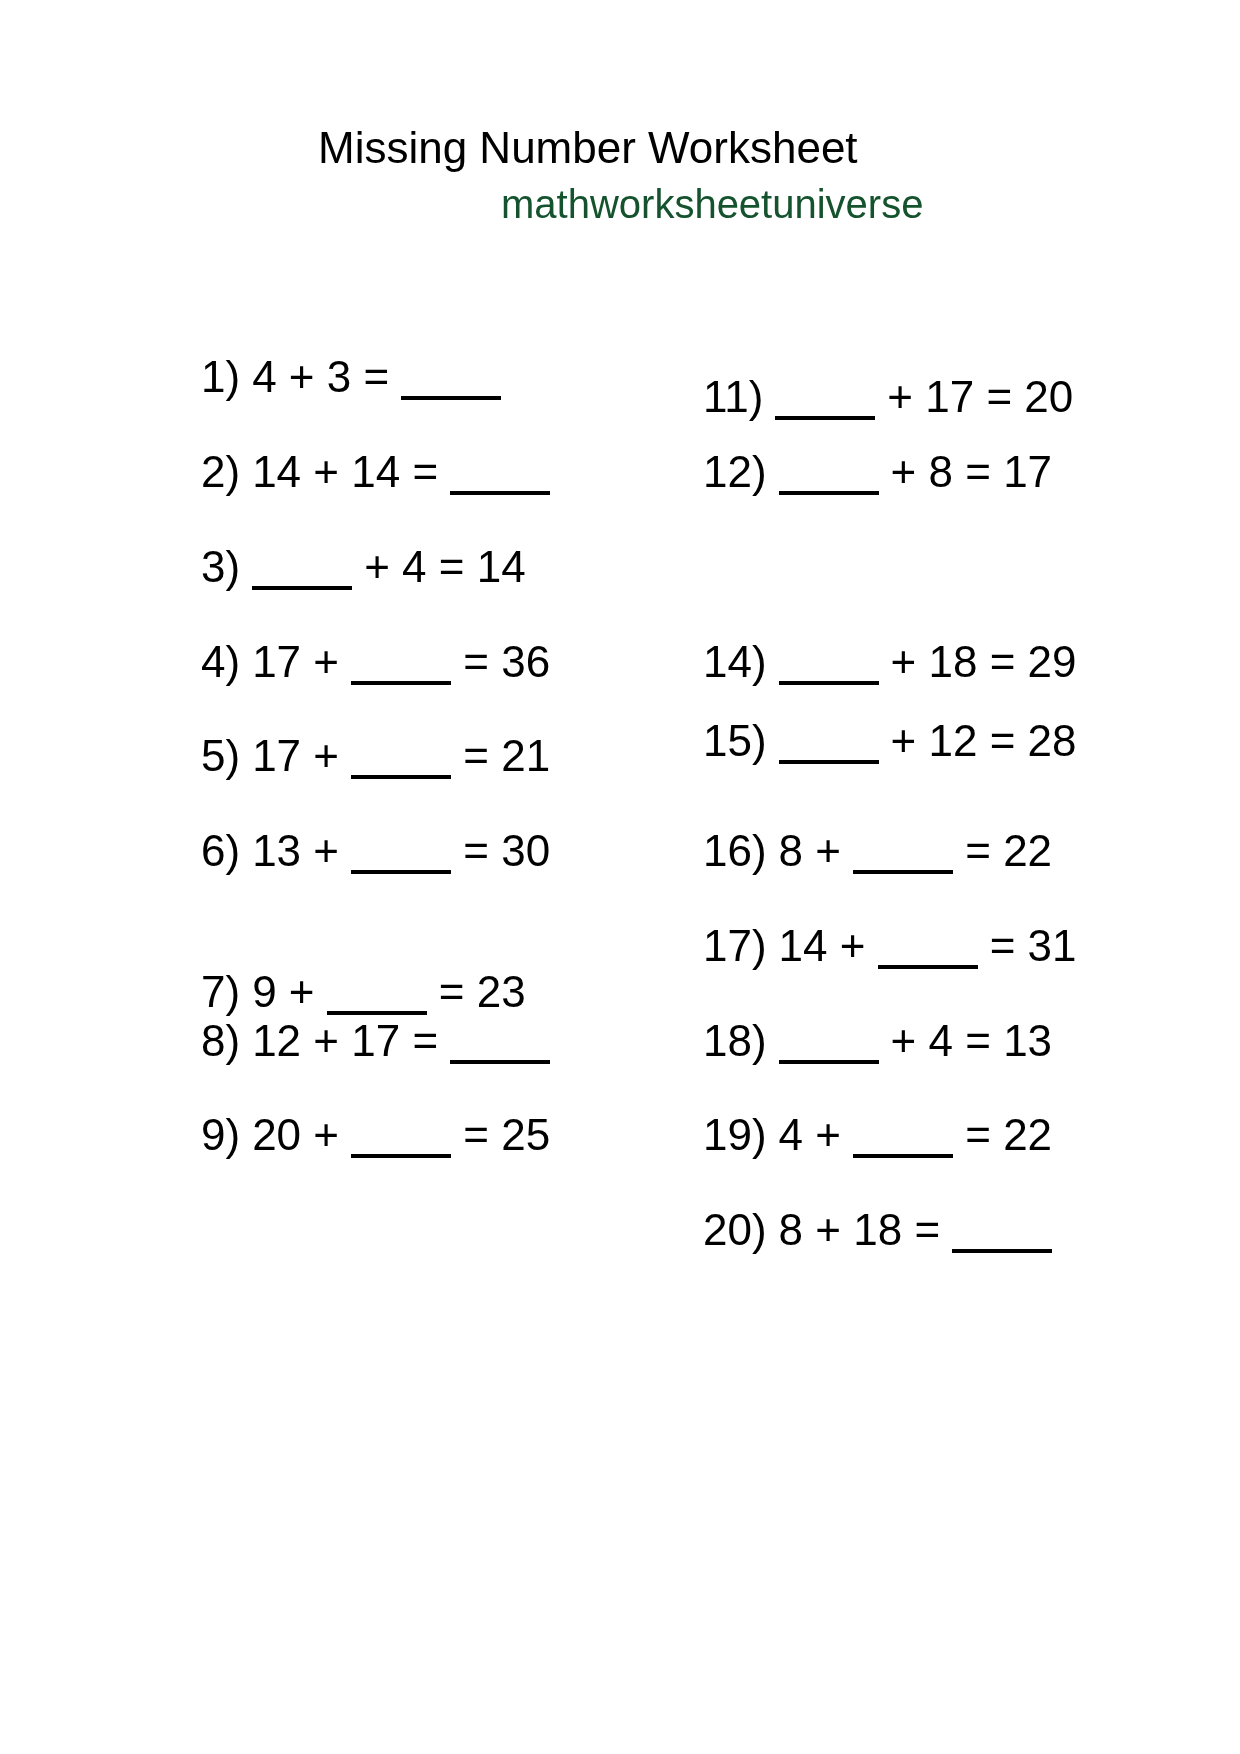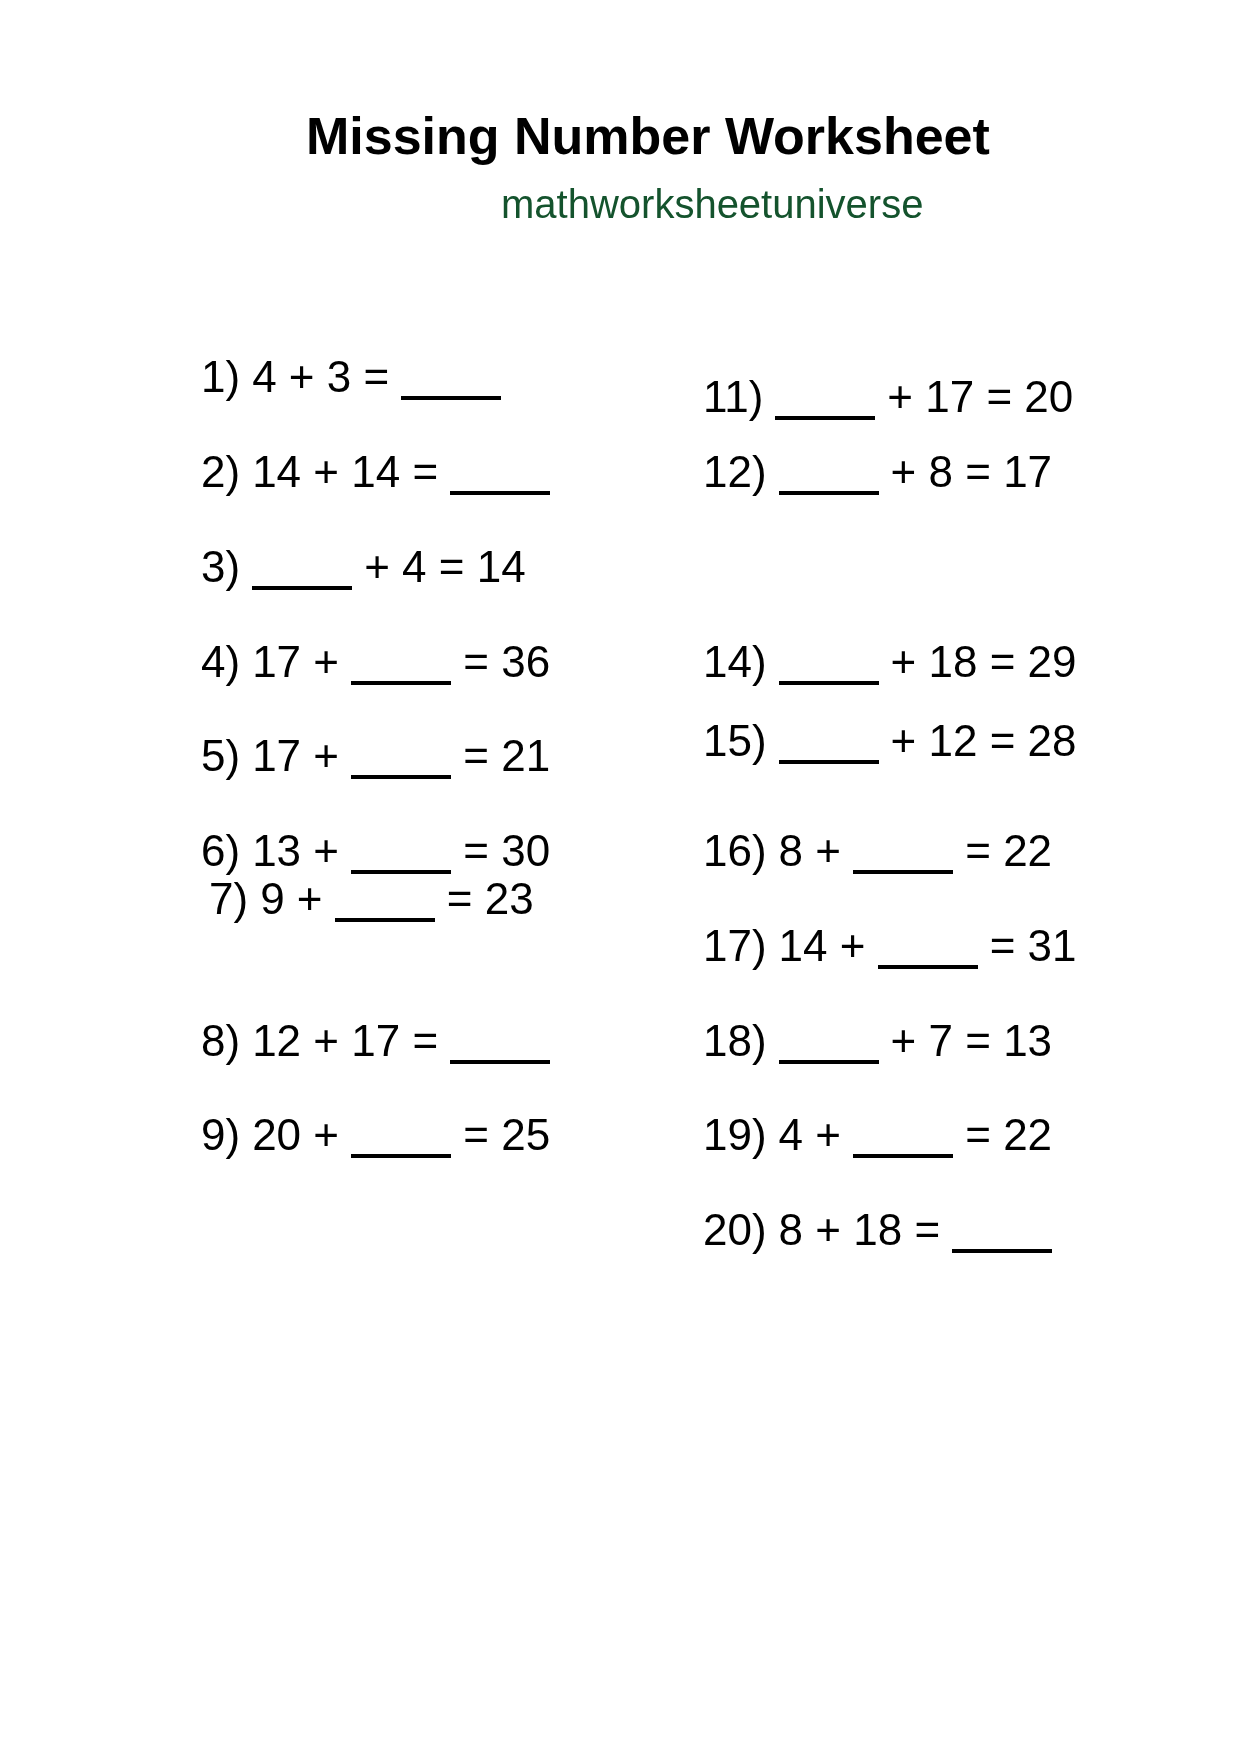--- a/index.html
+++ b/index.html
@@ -12,25 +12,25 @@
       height: 1754px;
       position: relative;
       overflow: hidden;
       font-family: "Liberation Sans", sans-serif;
       color: #000000;
     }
     .title {
       position: absolute;
       left: 302px;
       top: 98px;
-      font-size: 52px;
+      font-size: 44px;
       line-height: 68px;
       white-space: nowrap;
-      margin: 4px;
-      font-weight: bold;
+      margin: 16px;
+      font-weight: normal;
     }
     .subtitle {
       position: absolute;
       left: 501px;
       top: 181px;
       font-size: 40px;
       line-height: 46px;
       white-space: nowrap;
       color: #14532d;
     }
@@ -81,21 +81,21 @@
     <span class="blank"></span><span>= 36</span>
   </div>
   <div class="problem" style="left:201px; top:731px;">
     <span class="num">5)</span><span>17 +</span>
     <span class="blank"></span><span>= 21</span>
   </div>
   <div class="problem" style="left:201px; top:826px;">
     <span class="num">6)</span><span>13 +</span>
     <span class="blank"></span><span>= 30</span>
   </div>
-  <div class="problem" style="left:201px; top:874px;margin-left:8px;">
+  <div class="problem" style="left:201px; top:967px;">
     <span class="num">7)</span><span>9 +</span>
     <span class="blank"></span><span>= 23</span>
   </div>
   <div class="problem" style="left:201px; top:1016px;">
     <span class="num">8)</span><span>12 + 17 =</span>
     <span class="blank"></span>
   </div>
   <div class="problem" style="left:201px; top:1110px;">
     <span class="num">9)</span><span>20 +</span>
     <span class="blank"></span><span>= 25</span>
@@ -115,21 +115,21 @@
   </div>
   <div class="problem" style="left:703px; top:826px;">
     <span class="num">16)</span><span>8 +</span>
     <span class="blank"></span><span>= 22</span>
   </div>
   <div class="problem" style="left:703px; top:921px;">
     <span class="num">17)</span><span>14 +</span>
     <span class="blank"></span><span>= 31</span>
   </div>
   <div class="problem" style="left:703px; top:1016px;">
-    <span class="num">18)</span><span class="blank"></span><span>+ 7 = 13</span>
+    <span class="num">18)</span><span class="blank"></span><span>+ 4 = 13</span>
   </div>
   <div class="problem" style="left:703px; top:1110px;">
     <span class="num">19)</span><span>4 +</span>
     <span class="blank"></span><span>= 22</span>
   </div>
   <div class="problem" style="left:703px; top:1205px;">
     <span class="num">20)</span><span>8 + 18 =</span>
     <span class="blank"></span>
   </div>
 </div>

